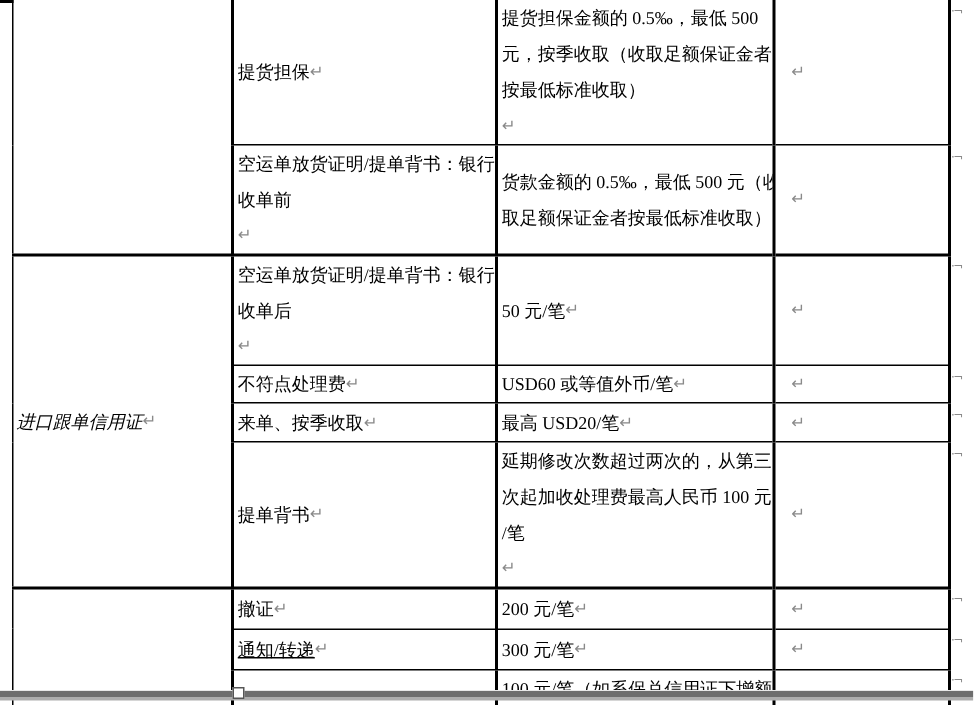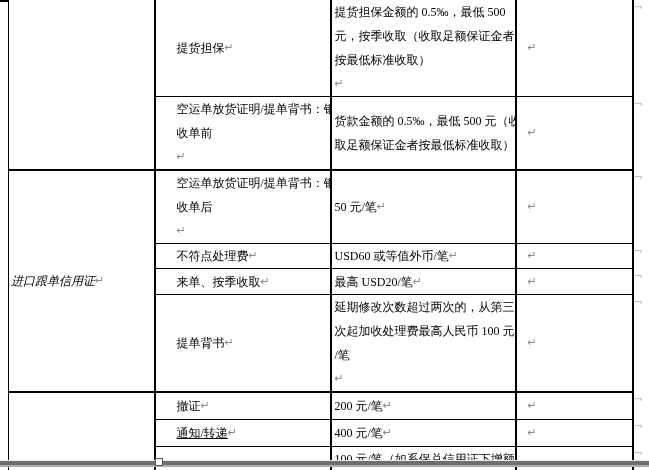--- a/index.html
+++ b/index.html
@@ -9,21 +9,21 @@
   }
   .topfrag{position:absolute;left:0;top:0;width:9px;height:2px;background:#000;}
   table.fees{
     position:absolute;left:8px;top:0;
     border-collapse:collapse;table-layout:fixed;width:624px;
   }
   td{border:1px solid #000;padding:0;vertical-align:middle;overflow:hidden;}
   tr.first td{border-top:none;}
   tr.sec td{border-top-width:2px;}
   td.c1{padding-left:2px;font-style:italic;}
-  td.c2{padding-left:21px;border-left-width:2px;}
+  td.c2{padding-left:3px;border-left-width:2px;}
   td.c3{padding-left:3px;border-left-width:2px;}
   td.c4{padding-left:11px;border-left-width:2px;border-right-width:2px;}
   .h72{height:72px}.h55{height:55px}.h25{height:25px}.h26{height:26px}
   .h27{height:27px}.h74{height:74px}
   .txt{display:inline-block;white-space:pre;line-height:24px;vertical-align:middle;}
   .txt.u{text-decoration:underline;}
   .pm{color:#8a8a8a;font-size:11px;line-height:24px;font-family:"DejaVu Sans",sans-serif;}
   .rem{
     position:absolute;left:634px;color:#8a8a8a;font-size:8px;letter-spacing:-1px;
     font-family:"DejaVu Sans",sans-serif;line-height:8px;
@@ -93,21 +93,21 @@
       </tr>
 
       <tr class="sec h27">
         <td class="c1" rowspan="4"></td>
         <td class="c2"><span class="txt">撤证</span><span class="pm">↵</span></td>
         <td class="c3"><span class="txt">200 元/笔</span><span class="pm">↵</span></td>
         <td class="c4"><span class="pm">↵</span></td>
       </tr>
       <tr class="h27">
         <td class="c2"><span class="txt u">通知/转递</span><span class="pm">↵</span></td>
-        <td class="c3"><span class="txt">400 元/笔</span><span class="pm">↵</span></td>
+        <td class="c3"><span class="txt">300 元/笔</span><span class="pm">↵</span></td>
         <td class="c4"><span class="pm">↵</span></td>
       </tr>
       <tr class="h74">
         <td class="c2"></td>
         <td class="c3"><span class="txt">100 元/笔（如系保兑信用证下增额
 修改，参照保兑费率计收，最低 100
 元/笔）</span></td>
         <td class="c4"></td>
       </tr>
 

